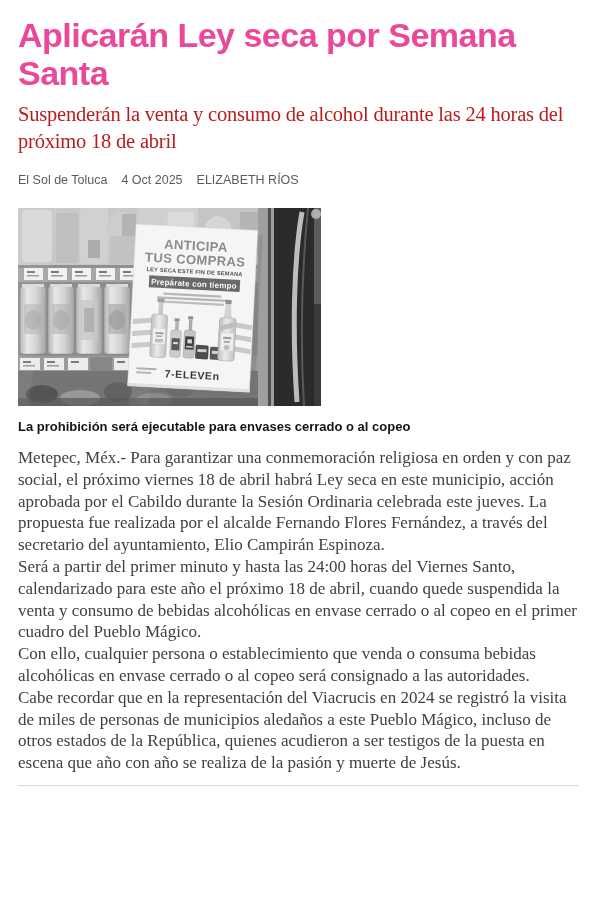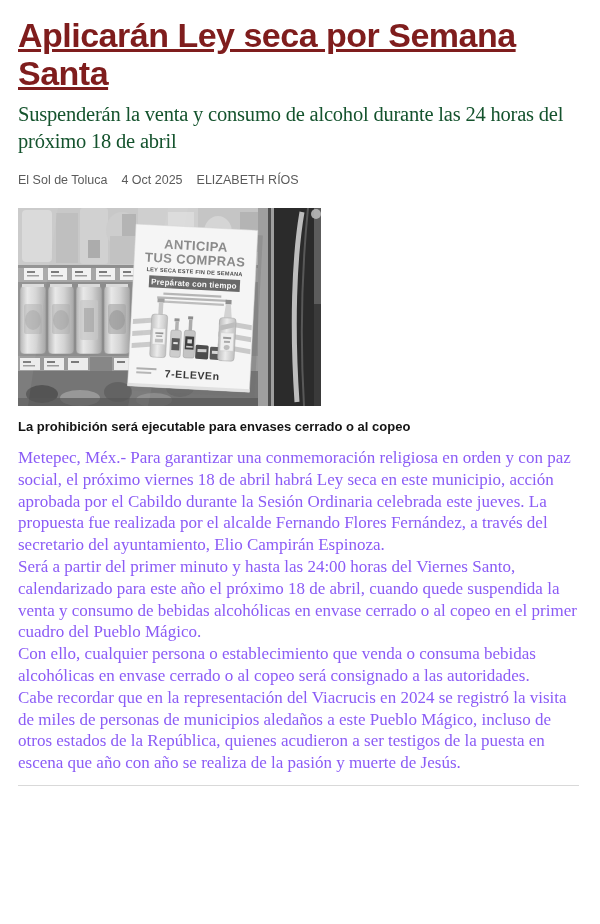--- a/index.html
+++ b/index.html
@@ -4,40 +4,40 @@
 <style>
   html,body{margin:0;padding:0;background:#ffffff;}
   .page{
     width:600px;height:924px;box-sizing:border-box;
     padding:0 18px;background:#ffffff;overflow:hidden;
     font-family:"Liberation Sans",sans-serif;
   }
   .title{
     margin:16px 0 0 0;max-width:548px;
     font:700 34px/38px "Liberation Sans",sans-serif;
-    letter-spacing:-0.5px;color:#7f1d1d;text-decoration:underline;
+    letter-spacing:-0.5px;color:#ec4899;
   }
   .subtitle{
     margin:9px 0 16px 0;max-width:566px;
     font:400 20.5px/27px "Liberation Serif",serif;
-    letter-spacing:-0.2px;color:#14532d;
+    letter-spacing:-0.2px;color:#b91c1c;
   }
   .byline{
     margin-top:17px;display:flex;gap:14px;align-items:flex-start;
     font:400 12.5px/16px "Liberation Sans",sans-serif;color:#5b5b5b;
   }
   figure{margin:20px 0 0 0;padding:0;}
   .photo-svg{display:block;}
   .caption{
     margin-top:13px;text-align:left;
     font:700 13px/16px "Liberation Sans",sans-serif;color:#141414;
   }
   .body-text{
     margin-top:12px;
-    font:400 17px/21.8px "Liberation Serif",serif;color:#8b5cf6;
+    font:400 17px/21.8px "Liberation Serif",serif;color:#404040;
   }
   .body-text p{margin:0;padding:0;}
   .end-divider{
     margin-top:11px;height:0;border-top:1px solid #d9d9d9;width:561px;
   }
   .poster-head{font:700 13px "Liberation Sans",sans-serif;letter-spacing:.4px;}
   .poster-sub{font:700 5.6px "Liberation Sans",sans-serif;letter-spacing:.25px;}
   .poster-band{font:700 8px "Liberation Sans",sans-serif;letter-spacing:.2px;}
   .poster-brand{font:700 10.5px "Liberation Sans",sans-serif;letter-spacing:.6px;}
 </style>

